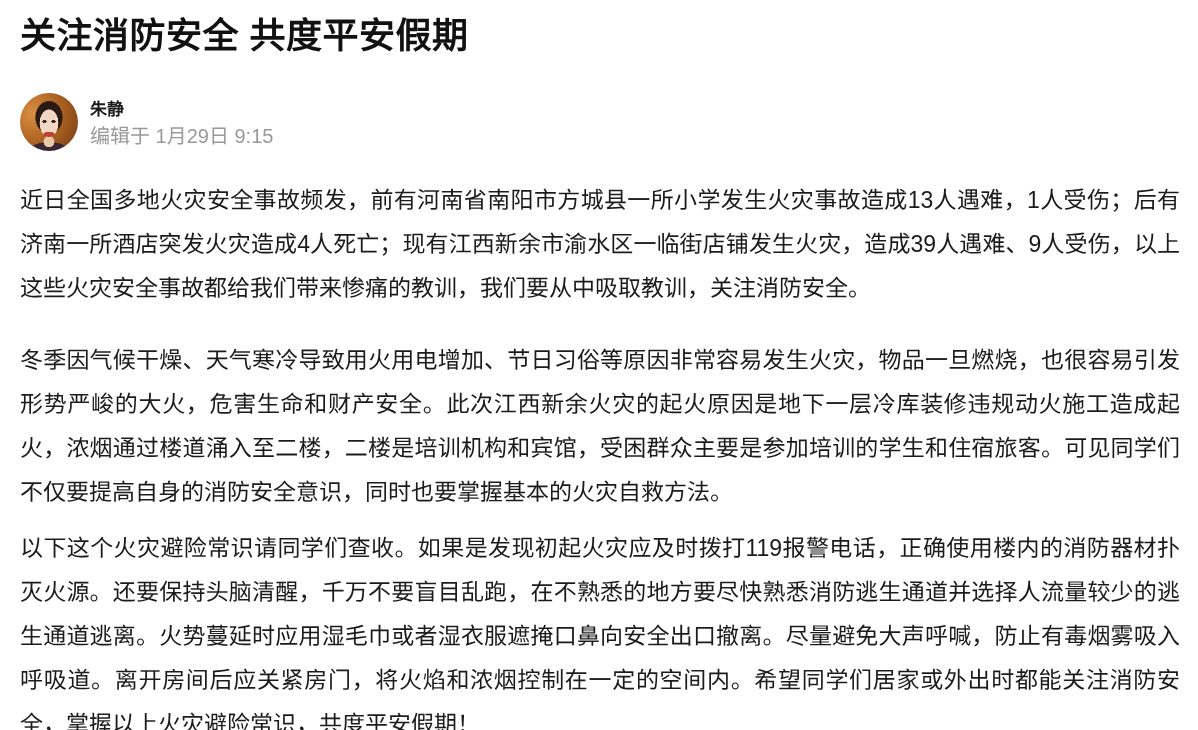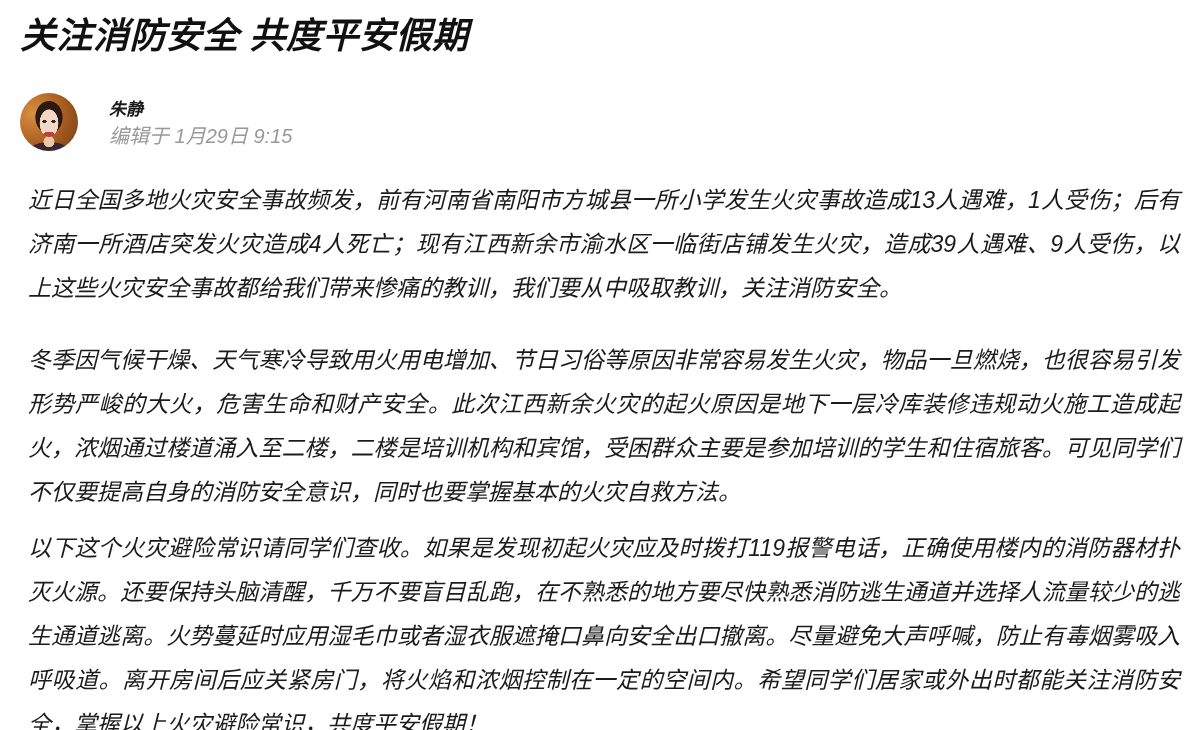--- a/index.html
+++ b/index.html
@@ -1,15 +1,15 @@
 <!DOCTYPE html>
 <html lang="zh-CN"><head>
 <meta charset="utf-8">
 <style>
-  * { box-sizing: border-box; font-style: italic; }
+  * { box-sizing: border-box; }
   html, body {
     margin: 0;
     padding: 0;
     background: #ffffff;
     font-family: "Liberation Sans", "DejaVu Sans", sans-serif;
   }
   .page {
     width: 1198px;
     height: 730px;
     overflow: hidden;
@@ -22,21 +22,20 @@
     line-height: 48px;
     font-weight: 700;
     color: #111111;
     letter-spacing: 0.5px;
   }
   .author-block {
     margin-top: 33px;
     display: flex;
     align-items: center;
     height: 58px;
-    gap: 19px;
   }
   .avatar {
     width: 58px;
     height: 58px;
     border-radius: 50%;
     flex: 0 0 58px;
     cursor: pointer;
     
     background:
       radial-gradient(ellipse 8px 3.5px at 50% 71%, #bc4238 68%, rgba(188,66,56,0) 72%),
@@ -68,21 +67,21 @@
     color: #999999;
   }
   .article-content {
     margin-top: 27px;
     width: 1160px;
     color: #1b1b1b;
     font-size: 23px;
     line-height: 44px;
     text-align: justify;
   }
-  .article-content p { margin: 0 0 12px 8px; }
+  .article-content p { margin: 0 0 12px 0; }
   .article-content p.gap-large { margin-bottom: 28px; }
 </style>
 </head>
 <body>
 
 <div class="page">
 
   <h1 class="article-title">关注消防安全 共度平安假期</h1>
 
   <div class="author-block">

